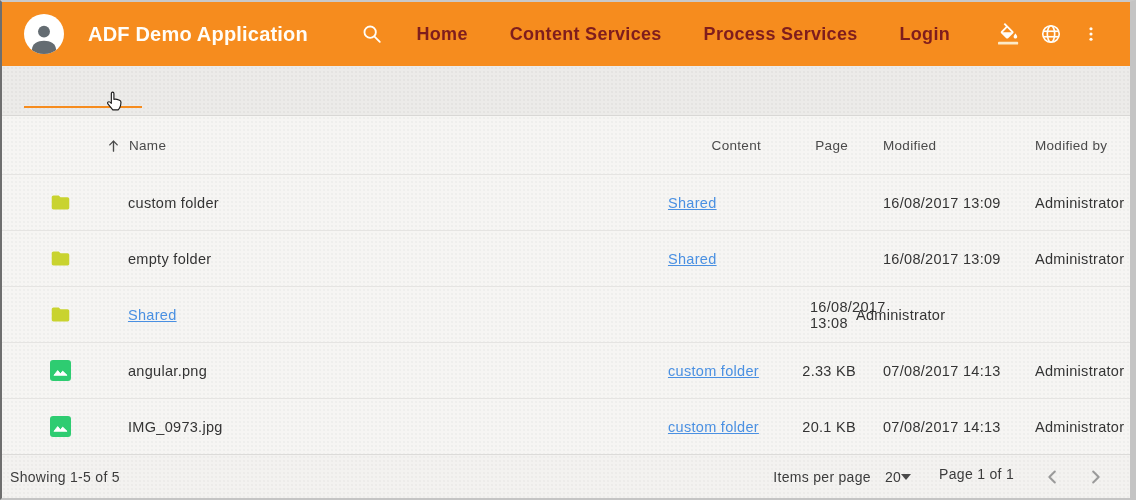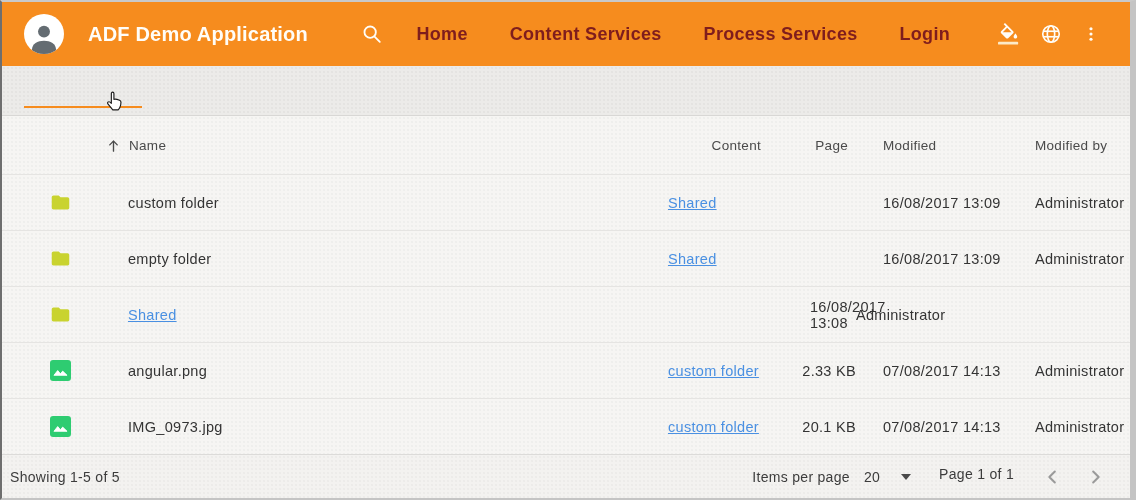--- a/index.html
+++ b/index.html
@@ -74,21 +74,21 @@
   
   .pager {
     height:44px; border-top:1px solid #DCDBD9; display:flex; align-items:center;
     padding:0 24px 0 8px; font-size:14px; color:#3C3C3C; letter-spacing:.3px;
     background:#F3F2F0;
     background-image:radial-gradient(rgba(110,110,110,.05) 1px, transparent 1px);
     background-size:4px 4px;
   }
   .pager-right { margin-left:auto; display:flex; gap:28px; }
   .ipp { display:flex; align-items:center; gap:14px; cursor:pointer; }
-  .ipp-value { display:flex; align-items:center; gap:21px; }
+  .ipp-value { display:flex; align-items:center; gap:0; }
   .caret-down-dark {
     width:0; height:0; border-left:5px solid transparent; border-right:5px solid transparent;
     border-top:6px solid #4A4A4A;
   }
   .chevrons { display:flex; align-items:center; gap:20px; }
   .chev { cursor:pointer; display:block; }
 </style>
 </head>
 <body>
 

